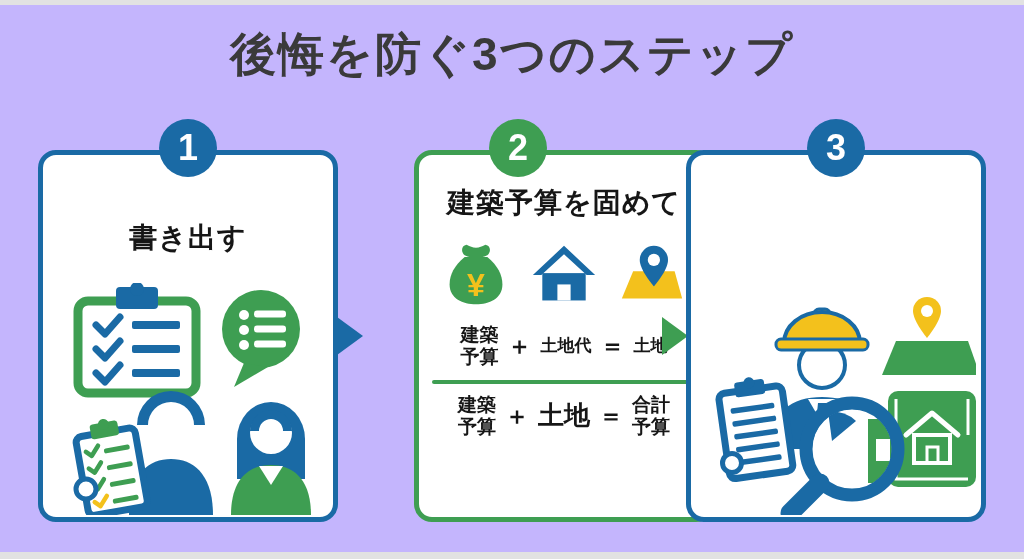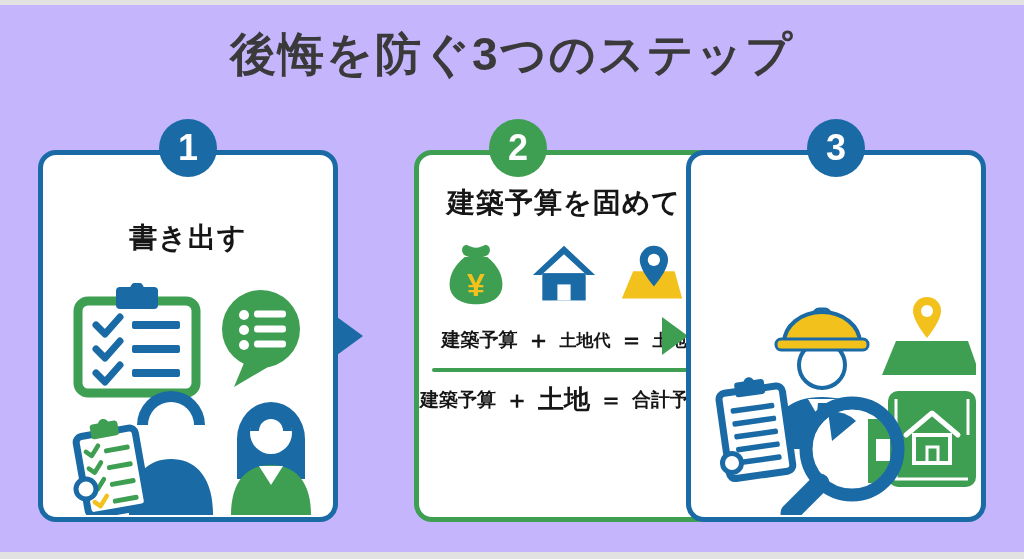--- a/index.html
+++ b/index.html
@@ -19,21 +19,21 @@
     background:var(--blue);color:#fff;display:flex;align-items:center;justify-content:center;
     font-size:36px;font-weight:800;z-index:3;}
   .step-circle.s1{left:159px;}
   .step-circle.s2{left:489px;background:var(--green);}
   .step-circle.s3{left:807px;}
   .card-heading{padding-top:30px;margin:0;text-align:center;font-size:28px;font-weight:800;
     line-height:1.25;color:var(--text);letter-spacing:1px;}
   .illus{position:absolute;top:128px;left:50%;transform:translateX(-50%);}
   .icons-row{margin-top:18px;display:flex;justify-content:center;align-items:flex-end;gap:22px;height:70px;}
   .formula{margin-top:16px;display:flex;justify-content:center;align-items:center;gap:9px;color:var(--text);}
-  .formula .stack{display:flex;flex-direction:row;font-size:19px;font-weight:800;line-height:1.15;text-align:right;}
+  .formula .stack{display:flex;flex-direction:column;font-size:19px;font-weight:800;line-height:1.15;text-align:right;}
   .formula .op{font-size:24px;font-weight:800;}
   .formula .big{font-size:17px;font-weight:800;}
   .formula.f2{margin-top:10px;}
   .formula.f2 .big{font-size:26px;}
   .divider{margin:12px auto 0;width:264px;height:0;border-top:4px solid var(--green);border-radius:2px;}
   .arrow{position:absolute;top:317px;width:0;height:0;border-style:solid;
     border-width:19px 0 19px 26px;border-color:transparent;}
   .arrow.a1{left:337px;border-left-color:var(--blue);}
   .arrow.a2{left:662px;border-left-color:var(--green);}
 </style>

